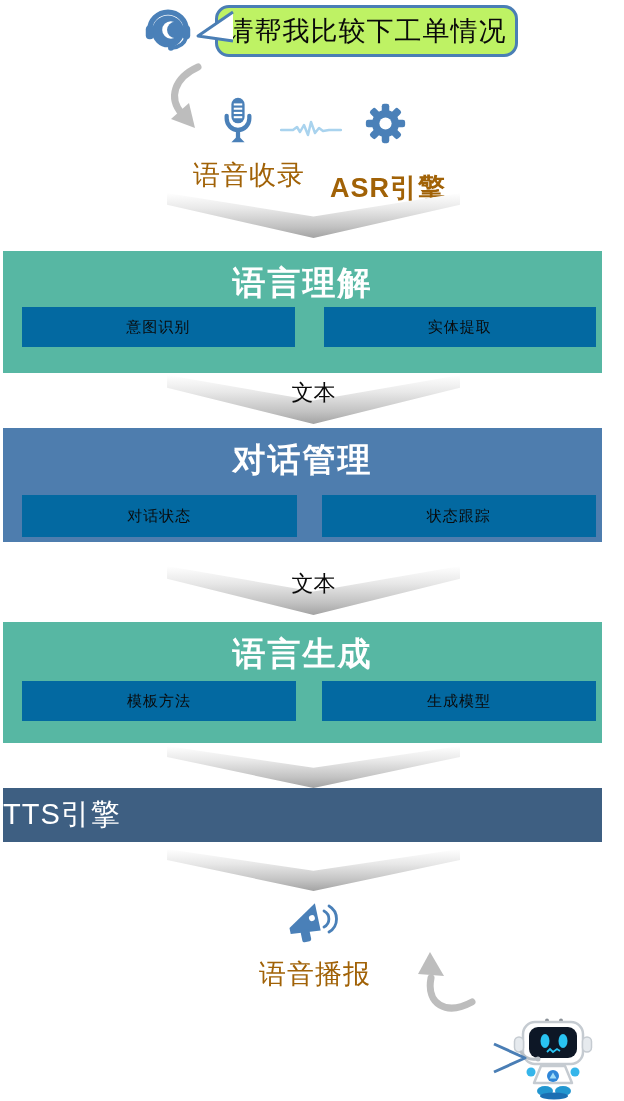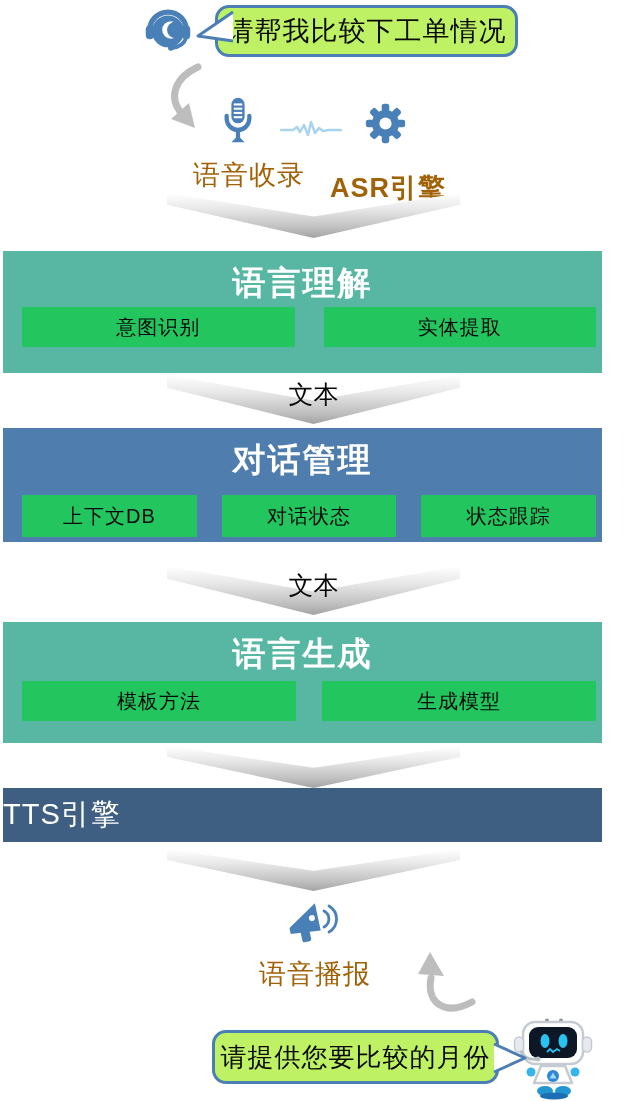--- a/index.html
+++ b/index.html
@@ -17,31 +17,31 @@
   .bubble{position:absolute;background:#bef264;border:3px solid var(--bubble-border);
     border-radius:14px;display:flex;align-items:center;justify-content:center;
     font-size:27px;letter-spacing:1px;color:#0a0a0a;z-index:2;}
   .tail{position:absolute;z-index:3;}
 
   
   .chev{position:absolute;left:167px;width:293px;
     background:linear-gradient(to bottom,#ffffff 0%,#e8e8e8 35%,#c2c2c2 75%,#a3a3a3 100%);
     clip-path:polygon(0 0,50% 52%,100% 0,100% 26%,50% 100%,0 26%);}
   .chev-label{position:absolute;left:167px;width:293px;text-align:center;
-    font-size:25px;color:#0a0a0a;z-index:2;}
+    font-size:22px;color:#0a0a0a;z-index:2;}
 
   
   .stage{position:absolute;left:3px;width:599px;}
   .stage.teal{background:var(--teal);}
   .stage.blue{background:var(--steel-blue);}
   .stage-title{position:absolute;left:0;right:0;text-align:center;color:#fff;
     font-weight:700;font-size:33px;letter-spacing:2px;font-family:Liberation Serif, serif;}
   .stage-items{position:absolute;left:19px;right:6px;display:flex;}
-  .stage-item{background:#22c55e;flex:1;display:flex;align-items:center;justify-content:center;
-    font-size:20px;letter-spacing:1px;color:#0a0a0a;}
+  .stage-item{background:#0369a1;flex:1;display:flex;align-items:center;justify-content:center;
+    font-size:15px;letter-spacing:1px;color:#0a0a0a;}
   .tts{background:var(--navy);display:flex;align-items:center;justify-content:flex-start;
     color:#fff;font-size:29px;letter-spacing:1px;}
 
   .label{position:absolute;text-align:center;font-size:27px;letter-spacing:1px;color:#a16207;}
   svg{display:block;}
 </style>
 </head>
 <body>
 
 <div id="scene">
@@ -121,21 +121,20 @@
       <div class="stage-item">实体提取</div>
     </div>
   </div>
 
   <div class="chev" style="top:375px;height:49px;"></div>
   <div class="chev-label nowrap" style="top:378px;">文本</div>
 
   <div class="stage blue" style="top:428px;height:114px;">
     <div class="stage-title" style="top:10px;">对话管理</div>
     <div class="stage-items" style="top:67px;height:42px;gap:25px;">
-      <div class="stage-item">上下文DB</div>
       <div class="stage-item">对话状态</div>
       <div class="stage-item">状态跟踪</div>
     </div>
   </div>
 
   <div class="chev" style="top:566px;height:49px;"></div>
   <div class="chev-label nowrap" style="top:569px;">文本</div>
 
   <div class="stage teal" style="top:622px;height:121px;">
     <div class="stage-title" style="top:10px;">语言生成</div>
@@ -169,23 +168,20 @@
 
   <div class="label nowrap" style="left:245px;top:956px;width:140px;">语音播报</div>
 
   <div class="abs" style="left:380px;top:942px;">
     <svg width="100" height="72" viewBox="0 0 100 72">
       <path d="M92,60 C 66,74 46,62 51,36" fill="none" stroke="var(--arrow-gray)" stroke-width="7" stroke-linecap="round"></path>
       <polygon points="50,10 64,34 38,32" fill="var(--arrow-gray)"></polygon>
     </svg>
   </div>
 
-  <div class="bubble nowrap" style="left:212px;top:1030px;width:287px;height:54px;font-size:26px;">
-    <span>请提供您要比较的月份</span>
-  </div>
   <div class="tail" style="left:492px;top:1041px;">
     <svg width="36" height="34" viewBox="0 0 36 34">
       <path d="M2,3 L33,17 L2,31" fill="#fff" stroke="var(--bubble-border)" stroke-width="3" stroke-linejoin="round"></path>
     </svg>
   </div>
 
   <div class="abs" style="left:511px;top:1016px;">
     <svg width="88" height="84" viewBox="0 0 88 84">
       <circle cx="36" cy="4.5" r="2" fill="#8a9097"></circle>
       <circle cx="50" cy="4.5" r="2" fill="#8a9097"></circle>

